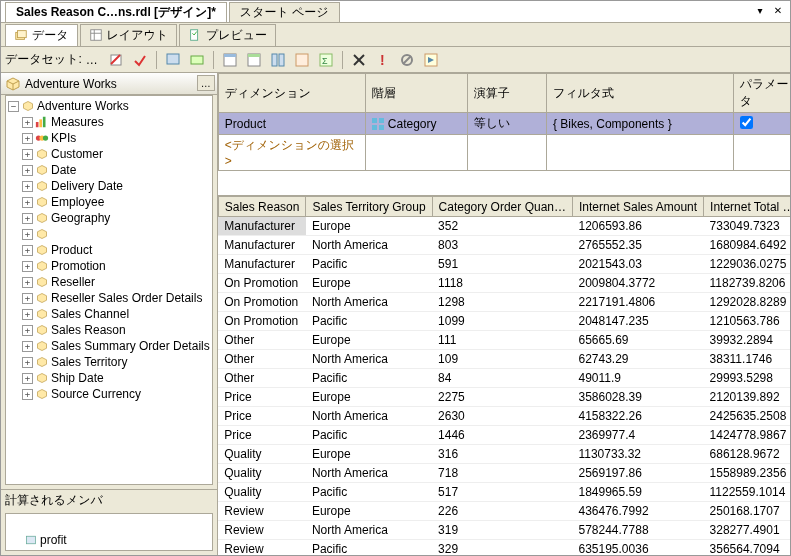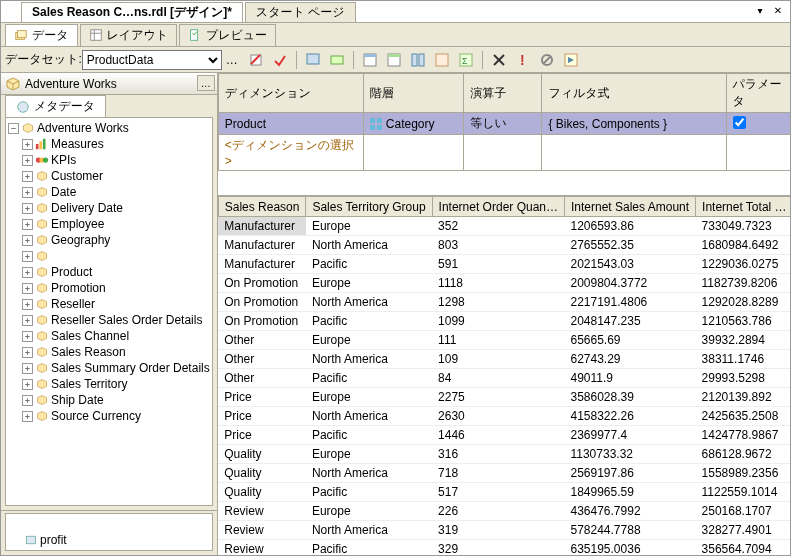--- a/index.html
+++ b/index.html
@@ -11,21 +11,21 @@
   height: 556px;
   overflow: hidden;
   border: 1px solid #999;
 }
 .tabs-top {
   display: flex;
   align-items: center;
   background: #fff;
   border-bottom: 1px solid #aca899;
   height: 22px;
-  padding-left: 20px;
+  padding-left: 4px;
   position: relative;
 }
 .doc-tab {
   display: flex;
   align-items: center;
   height: 20px;
   padding: 0 10px;
   border: 1px solid #aca899;
   border-bottom: none;
   background: #ece9d8;
@@ -279,21 +279,20 @@
           <rect x="3" y="2" width="8" height="12" fill="#fff" stroke="#5a8"></rect>
           <polyline points="5,6 7,8 10,4" fill="none" stroke="#3a3"></polyline>
         </svg>
       </span>
     <span>プレビュー</span>
   </div>
 </div>
 
 <div class="dataset-bar">
   <label>データセット:</label>
-  <select><option>ProductData</option></select>
   <div class="toolbar-icons">
     <div class="tb">…</div>
     <div class="tb">
         <svg width="16" height="16" viewBox="0 0 16 16">
           <rect x="3" y="3" width="10" height="10" fill="#fff" stroke="#888"></rect>
           <line x1="3" y1="12" x2="12" y2="3" stroke="#d33" stroke-width="2"></line>
         </svg>
       </div>
     <div class="tb">
         <svg width="16" height="16" viewBox="0 0 16 16">
@@ -374,30 +373,20 @@
       <span>
           <svg width="16" height="16" viewBox="0 0 16 16">
             <polygon points="8,2 14,5 14,11 8,14 2,11 2,5" fill="#ffe9a8" stroke="#c0a050"></polygon>
             <polyline points="2,5 8,8 14,5" fill="none" stroke="#c0a050"></polyline>
             <line x1="8" y1="8" x2="8" y2="14" stroke="#c0a050"></line>
           </svg>
         </span>
       <span>Adventure Works</span>
       <span class="ellipsis-btn">…</span>
     </div>
-    <div class="left-tabs">
-      <div class="left-tab">
-        <span>
-            <svg width="14" height="14" viewBox="0 0 16 16">
-              <circle cx="8" cy="8" r="6" fill="#dce8f4" stroke="#6a9"></circle>
-            </svg>
-          </span>
-        <span>メタデータ</span>
-      </div>
-    </div>
     <div class="tree">
       <div class="tree-node">
         <span class="pm">−</span>
         <span class="ico">
             <svg width="14" height="12" viewBox="0 0 16 16">
               <polygon points="8,2 14,5 14,11 8,14 2,11 2,5" fill="#ffe9a8" stroke="#c0a050"></polygon>
             </svg>
           </span>
         <span>Adventure Works</span>
       </div>
@@ -563,20 +552,21 @@
             <span class="ico">
               <svg width="14" height="12" viewBox="0 0 16 16">
                 <polygon points="8,2 14,5 14,11 8,14 2,11 2,5" fill="#ffe9a8" stroke="#c0a050"></polygon>
               </svg>
             </span>
             <span>Source Currency</span>
           </div>
         </div>
     </div>
     <div class="calc-section">
+      <div class="calc-header">計算されるメンバ</div>
       <div class="calc-body">
         <div class="tree-node">
           <span class="ico">
               <svg width="14" height="12" viewBox="0 0 16 16">
                 <rect x="2" y="3" width="12" height="10" fill="#dce8f4" stroke="#6a9"></rect>
               </svg>
             </span>
           <span>profit</span>
         </div>
       </div>
@@ -614,21 +604,21 @@
       </tr>
     </tbody>
       </table>
     <div class="spacer"></div>
     <div class="data-grid-wrap">
       <table class="data-grid">
         <thead>
             <tr id="grid-head">
               <th>Sales Reason</th>
               <th>Sales Territory Group</th>
-              <th>Internet Order Quan…</th>
+              <th>Category Order Quan…</th>
               <th>Internet Sales Amount</th>
               <th>Internet Total …</th>
             </tr>
           </thead>
         <tbody id="grid-body">
             <tr class="selrow">
               <td>Manufacturer</td>
               <td>Europe</td>
               <td>352</td>
               <td>1206593.86</td>

